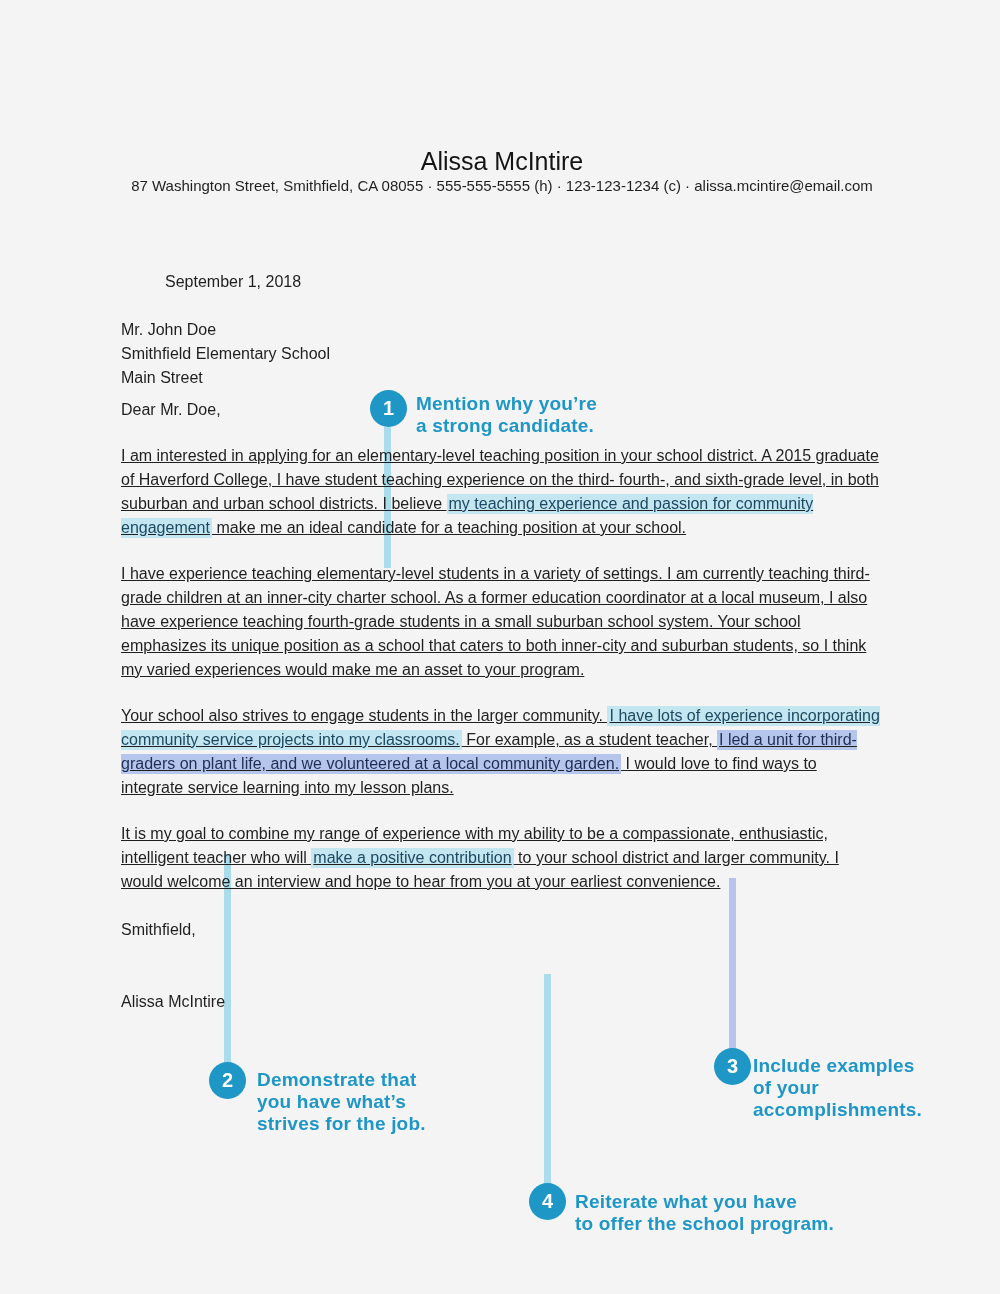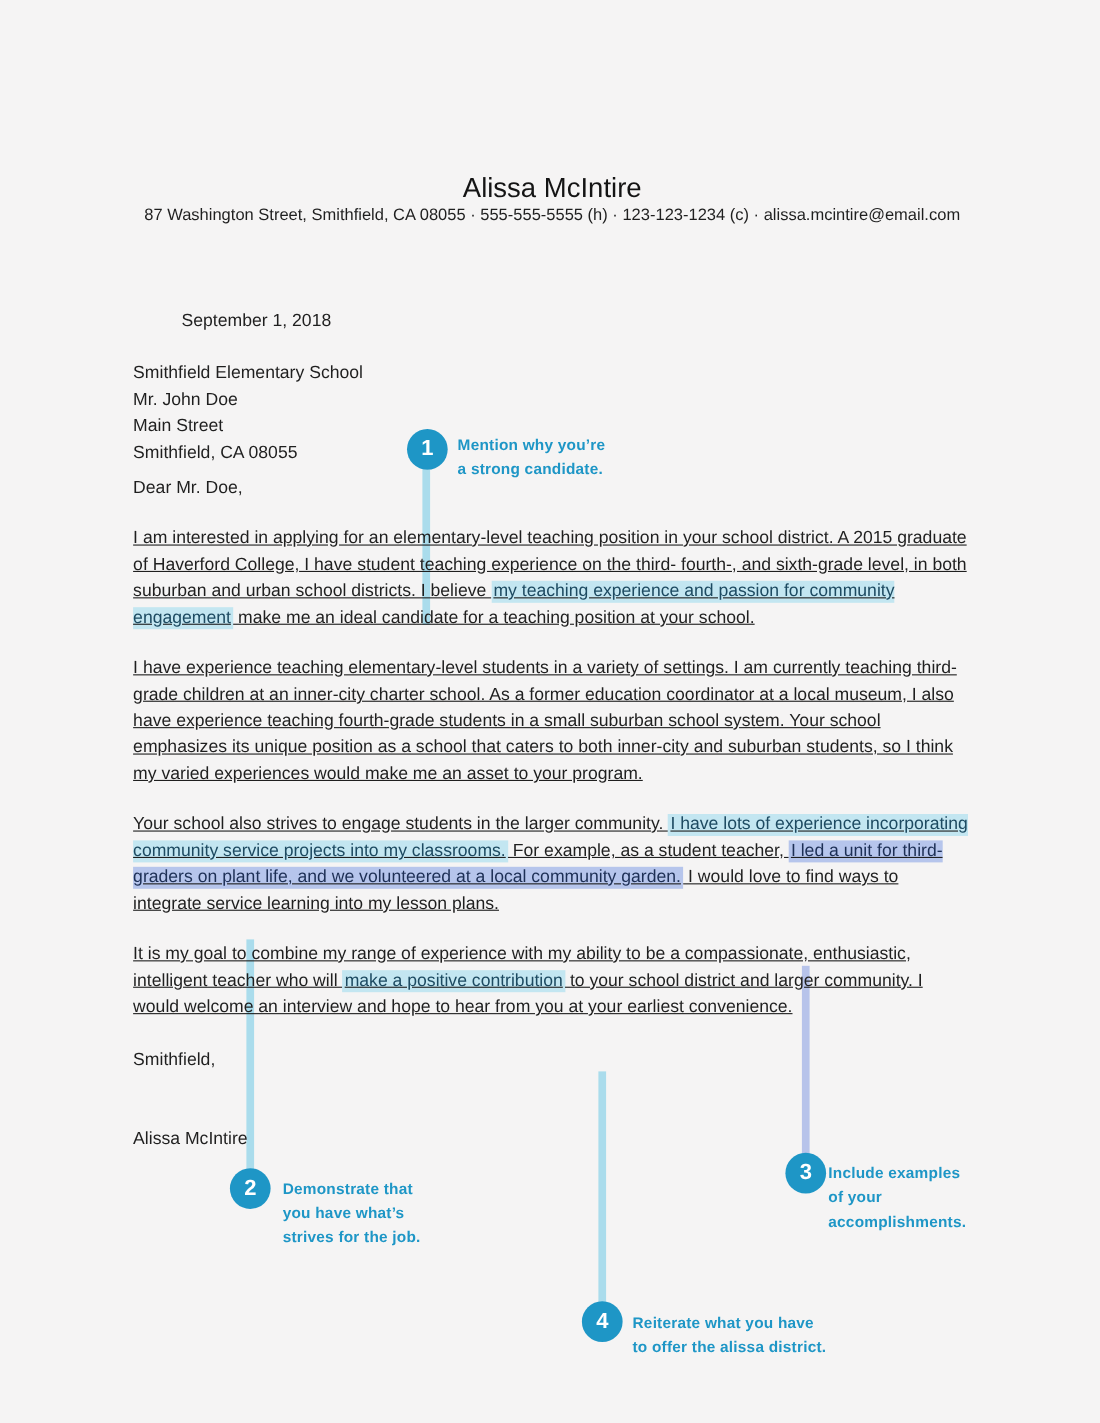--- a/index.html
+++ b/index.html
@@ -8,21 +8,21 @@
     background: #f5f4f4;
     font-family: "Liberation Sans", sans-serif;
     position: relative;
     overflow: hidden;
   }
   .page { position: absolute; inset: 0; }
 
   
   .letter {
     position: absolute;
-    left: 121px; top: 157px;
+    left: 121px; top: 147px;
     width: 762px;
     color: #1f1f1f;
     font-size: 16px;
     line-height: 24px;
     z-index: 1;
   }
   .letter-name {
     text-align: center;
     font-size: 25px;
     line-height: 28px;
@@ -66,21 +66,21 @@
     color: #ffffff;
     font-weight: bold;
     font-size: 20px;
     display: flex; align-items: center; justify-content: center;
     z-index: 2;
   }
   .callout-text {
     position: absolute;
     color: #1e96c6;
     font-weight: bold;
-    font-size: 14px;
+    font-size: 19px;
     line-height: 22px;
     letter-spacing: 0.2px;
     z-index: 2;
     white-space: nowrap;
   }
 </style>
 </head>
 <body>
 
 <div class="page">
@@ -90,24 +90,23 @@
   <div class="connector lavender" style="left:729px; top:878px; height:174px;"></div>
   <div class="connector teal" style="left:544px; top:974px; height:211px;"></div>
 
   <div class="letter">
     <div class="letter-name">Alissa McIntire</div>
     <div class="letter-contact">87 Washington Street, Smithfield, CA 08055 · 555-555-5555 (h) · 123-123-1234 (c) · alissa.mcintire@email.com</div>
 
     <div class="letter-date">September 1, 2018</div>
 
     <div class="letter-recipient">
+      <div>Mr. John Doe</div>
       <div>Smithfield Elementary School</div>
-      <div>Mr. John Doe</div>
       <div>Main Street</div>
-      <div>Smithfield, CA 08055</div>
     </div>
 
     <div class="letter-salutation">Dear Mr. Doe,</div>
 
     <p class="body-para"><span>I am interested in applying for an elementary-level teaching position in your school district. A 2015 graduate of Haverford College, I have student teaching experience on the third- fourth-, and sixth-grade level, in both suburban and urban school districts. I believe </span><span class="hl hl-teal">my teaching experience and passion for community engagement</span><span> make me an ideal candidate for a teaching position at your school.</span></p>
     <p class="body-para"><span>I have experience teaching elementary-level students in a variety of settings. I am currently teaching third-grade children at an inner-city charter school. As a former education coordinator at a local museum, I also have experience teaching fourth-grade students in a small suburban school system. Your school emphasizes its unique position as a school that caters to both inner-city and suburban students, so I think my varied experiences would make me an asset to your program.</span></p>
     <p class="body-para"><span>Your school also strives to engage students in the larger community. </span><span class="hl hl-teal">I have lots of experience incorporating community service projects into my classrooms.</span><span> For example, as a student teacher, </span><span class="hl hl-lavender">I led a unit for third-graders on plant life, and we volunteered at a local community garden.</span><span> I would love to find ways to integrate service learning into my lesson plans.</span></p>
     <p class="body-para"><span>It is my goal to combine my range of experience with my ability to be a compassionate, enthusiastic, intelligent teacher who will </span><span class="hl hl-teal">make a positive contribution</span><span> to your school district and larger community. I would welcome an interview and hope to hear from you at your earliest convenience.</span></p>
 
     <div class="closing">Smithfield,</div>
@@ -130,16 +129,16 @@
   <div class="badge" style="left:714px; top:1048px;">3</div>
   <div class="callout-text" style="left:753px; top:1055px;">
     <div>Include examples</div>
     <div>of your</div>
     <div>accomplishments.</div>
   </div>
 
   <div class="badge" style="left:529px; top:1183px;">4</div>
   <div class="callout-text" style="left:575px; top:1191px;">
     <div>Reiterate what you have</div>
-    <div>to offer the alissa district.</div>
+    <div>to offer the school program.</div>
   </div>
 
 </div>
 
 </body></html>

